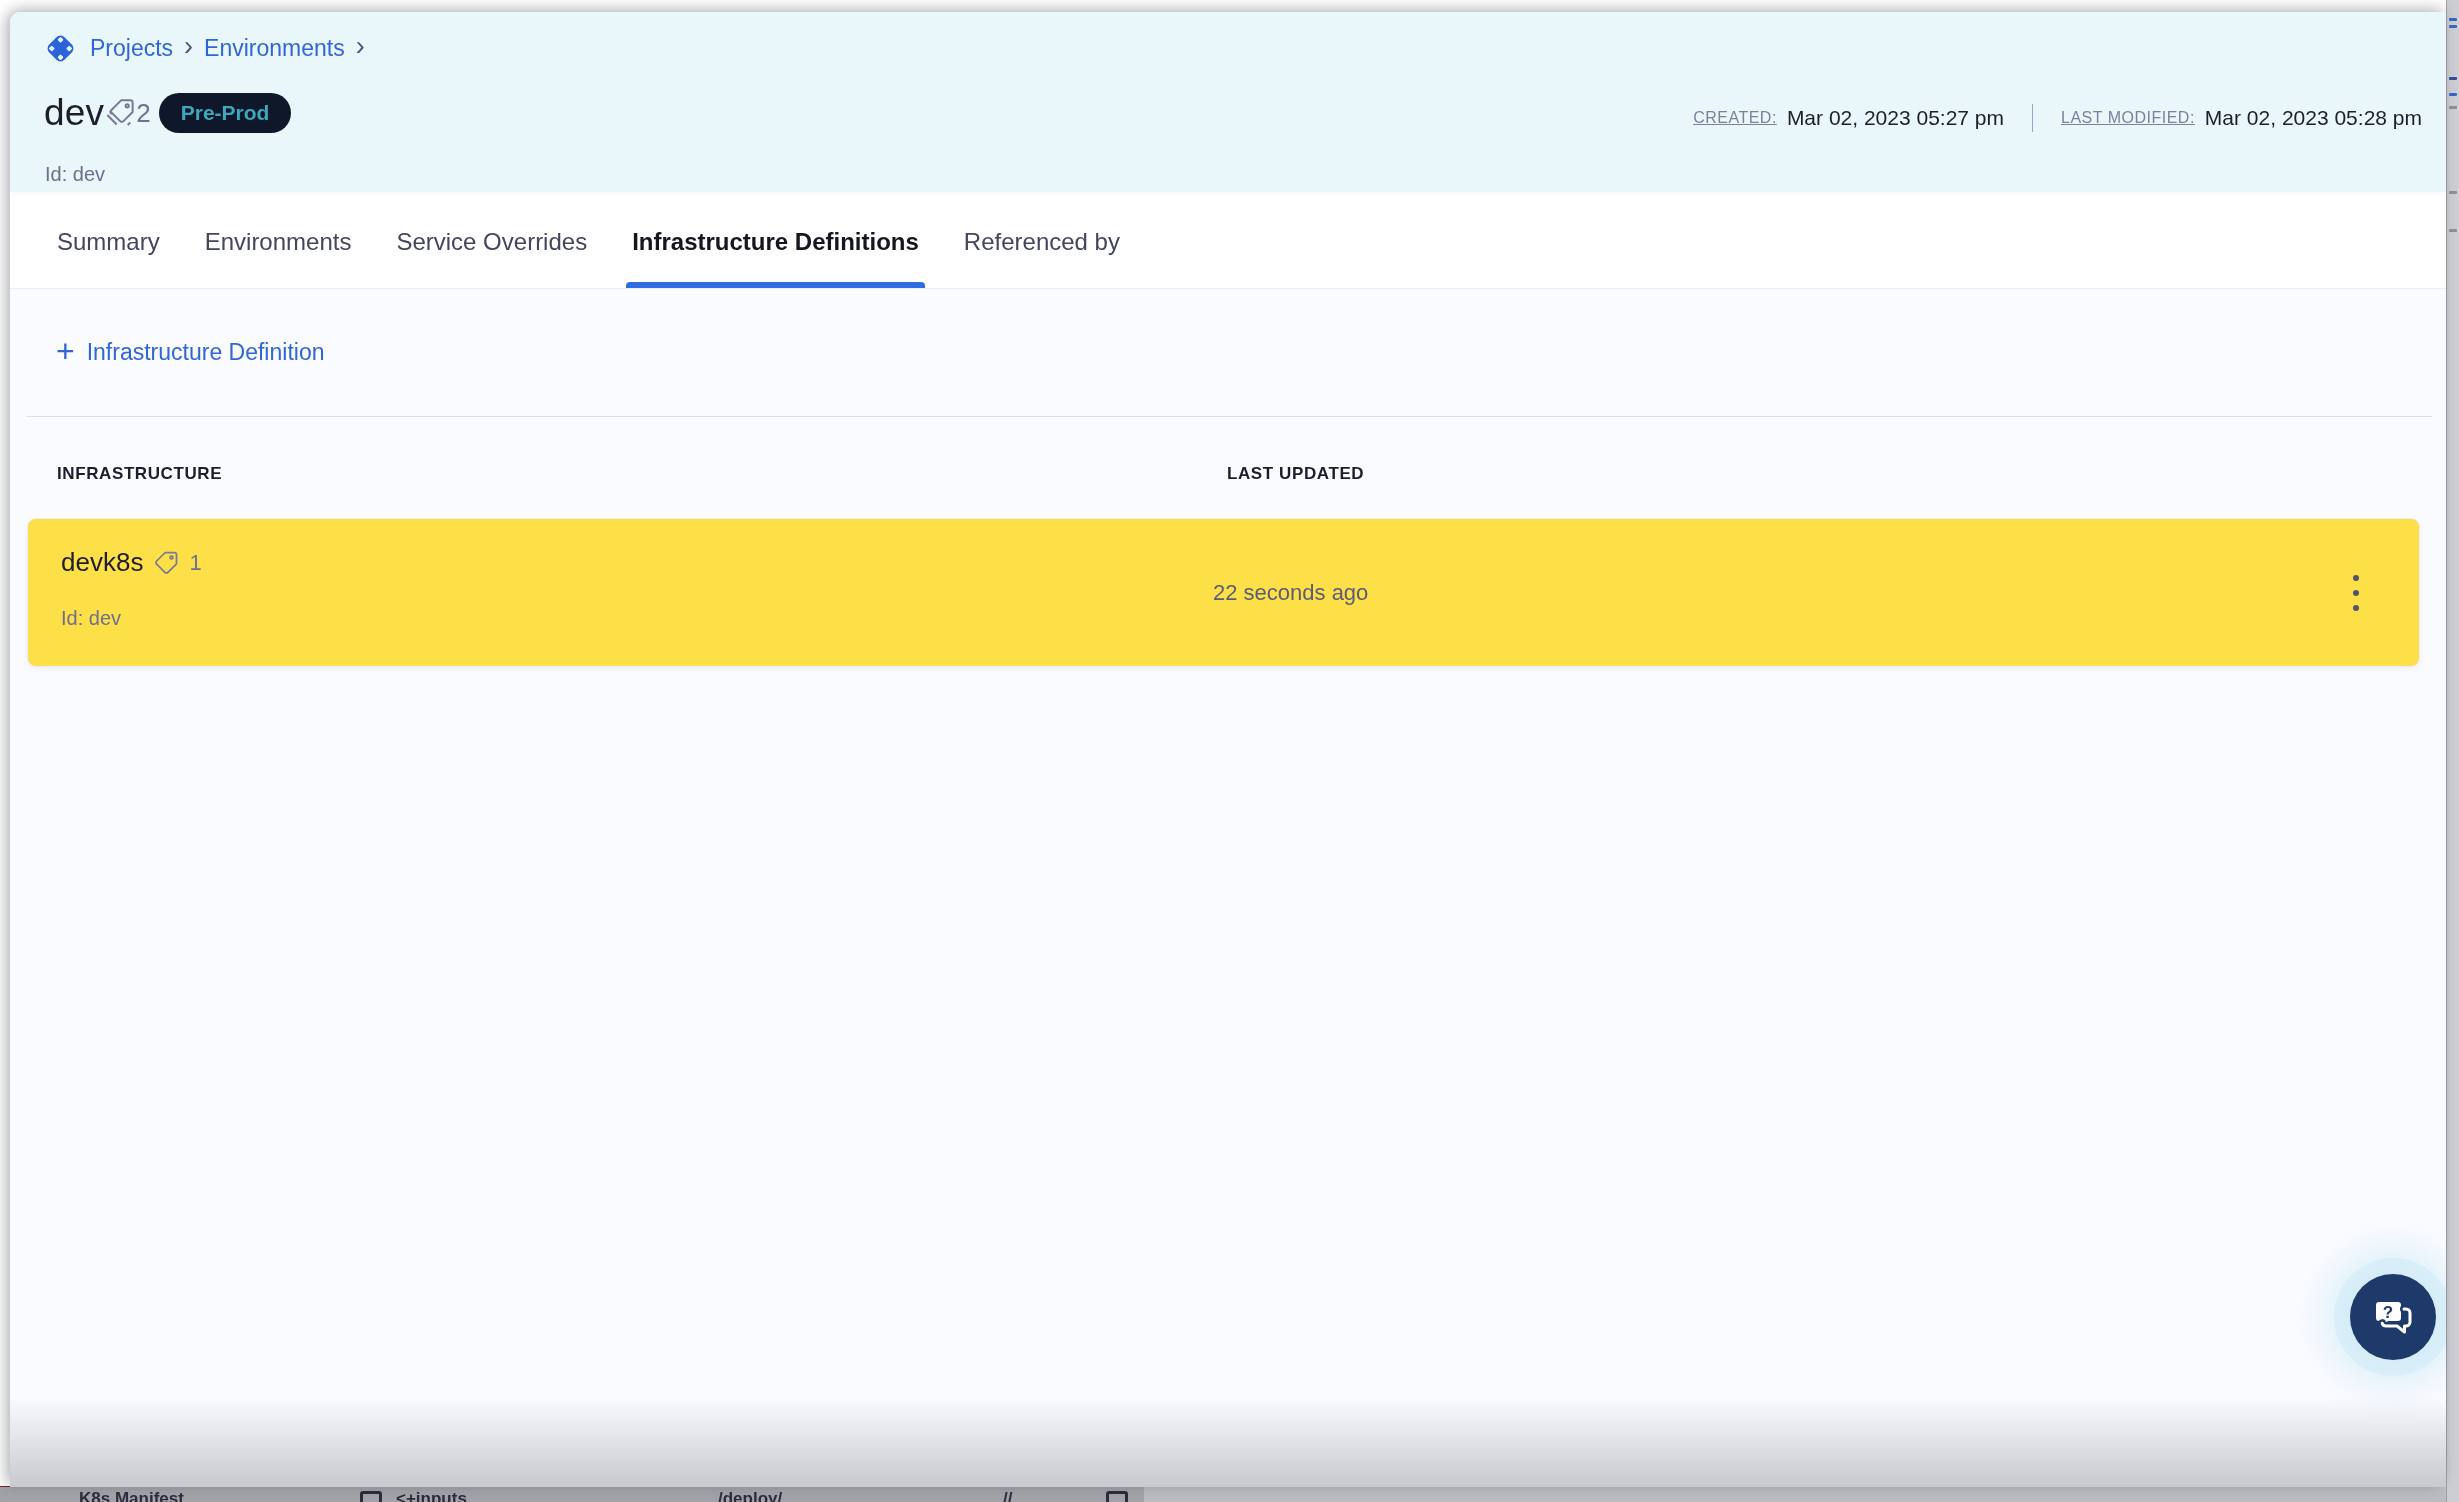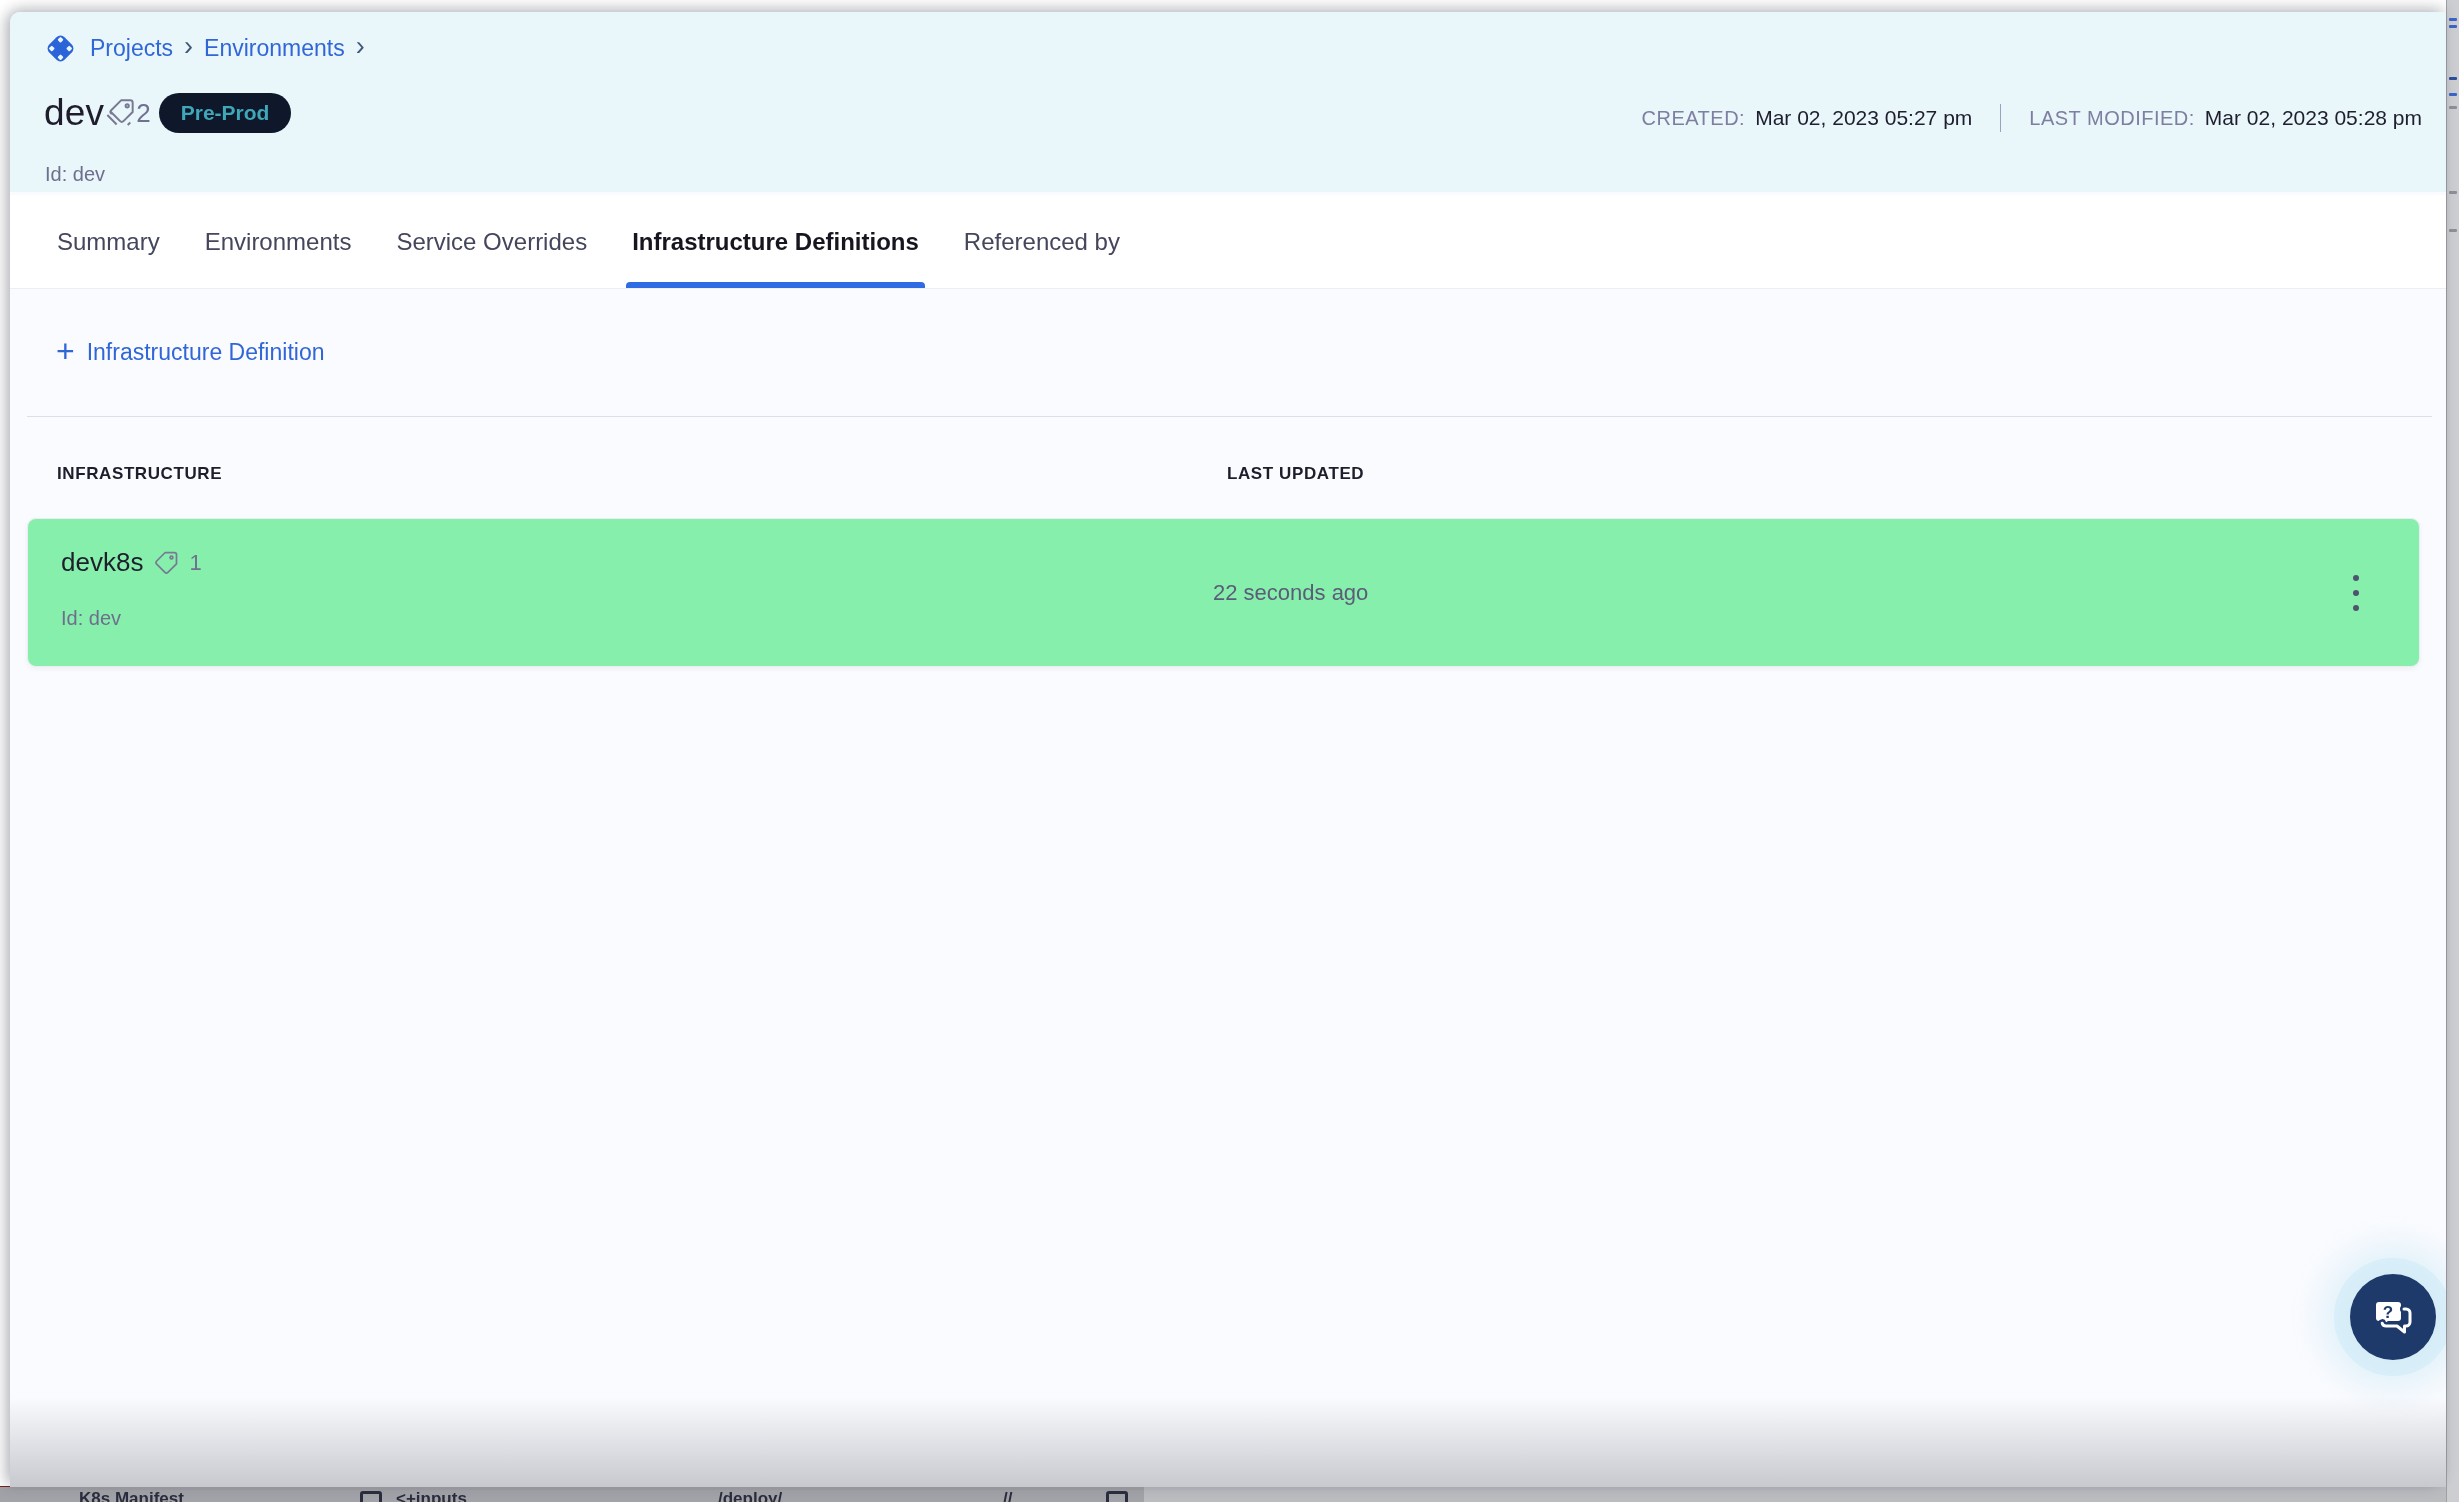--- a/index.html
+++ b/index.html
@@ -26,21 +26,21 @@
   .breadcrumb { position:absolute; left:32px; top:18px; display:flex; align-items:center; gap:11px; }
   .breadcrumb a { color:#3166d8; text-decoration:none; font-size:23px; cursor:pointer; }
   .crumb-sep { color:#44577c; font-size:27px; line-height:1; padding-bottom:4px; }
   .title-row { position:absolute; left:34px; top:80px; display:flex; align-items:center; }
   .env-title { font-size:37px; font-weight:500; color:#1d1d2b; letter-spacing:0.2px; }
   .tag-count { font-size:26px; color:#6f7190; }
   .badge { margin-left:8px; background:#0f172a; color:#3fa7b8; font-size:21px; font-weight:700;
     padding:8px 22px; border-radius:22px; }
   .id-line { position:absolute; left:35px; top:151px; font-size:20px; color:#6d6f8c; }
   .meta { position:absolute; right:24px; top:92px; display:flex; align-items:center; gap:18px; }
-  .meta .lbl { font-size:20px; color:#7d7ea0; letter-spacing:0.5px; }
+  .meta .lbl { font-size:16px; color:#7d7ea0; letter-spacing:0.5px;text-decoration:underline; }
   .meta .val { font-size:21px; color:#1e1e2d; margin-left:-8px; }
   .meta .vdiv { width:1px; height:28px; background:#9fa2bd; margin:0 10px; }
 
   
   .tabbar { position:absolute; left:0; top:183px; right:0; height:94px; background:#ffffff;
     display:flex; align-items:stretch; padding-left:47px; gap:45px; border-bottom:1px solid #eceef4; }
   .tab { position:relative; display:flex; align-items:center; font-size:24px; color:#44465c;
     cursor:pointer; white-space:nowrap; }
   .tab.active { color:#16161f; font-weight:700; }
   .tab.active::after { content:""; position:absolute; left:-6px; right:-6px; bottom:0; height:6px;
@@ -50,21 +50,21 @@
   .content { position:absolute; left:0; top:277px; right:0; bottom:0; background:#fafbfe; }
   .add-btn { position:absolute; left:46px; top:46px; display:flex; align-items:center; gap:12px;
     background:none; border:none; cursor:pointer; color:#3166d8; font-family:inherit; }
   .add-btn .plus { font-size:32px; font-weight:500; line-height:1; padding-bottom:3px; }
   .add-btn .albl { font-size:23px; font-weight:500; }
   .divider { position:absolute; left:17px; right:14px; top:127px; height:1px; background:#dcdee8; }
   .thead-cell { position:absolute; top:175px; font-size:17px; font-weight:700; color:#1d1d2b; letter-spacing:0.6px; }
   .th-infra { left:47px; }
   .th-updated { left:1204px;margin-left:13px; }
 
-  .row-card { position:absolute; left:17px; top:229px; width:2393px; height:149px; background:#86efac;
+  .row-card { position:absolute; left:17px; top:229px; width:2393px; height:149px; background:#fde047;
     border:1px solid #ecedf3; border-radius:9px; box-shadow:0 2px 5px rgba(96,97,112,.07); cursor:pointer; }
   .name-row { position:absolute; left:33px; top:28px; display:flex; align-items:center; gap:9px; }
   .infra-name { font-size:26px; font-weight:500; color:#1e1e2c; }
   .row-tag-count { font-size:22px; color:#6f7190; }
   .row-id { position:absolute; left:33px; top:88px; font-size:20px; color:#6d6f8c; }
   .updated-cell { position:absolute; left:1185px; top:0; height:100%; display:flex; align-items:center;
     font-size:22px; color:#5b5d78; }
   .kebab { position:absolute; left:2298px; top:0; height:100%; width:60px; display:flex; flex-direction:column;
     align-items:center; justify-content:center; gap:9px; cursor:pointer; background:none; border:none; }
   .kebab i { width:6px; height:6px; border-radius:50%; background:#50536e; }

